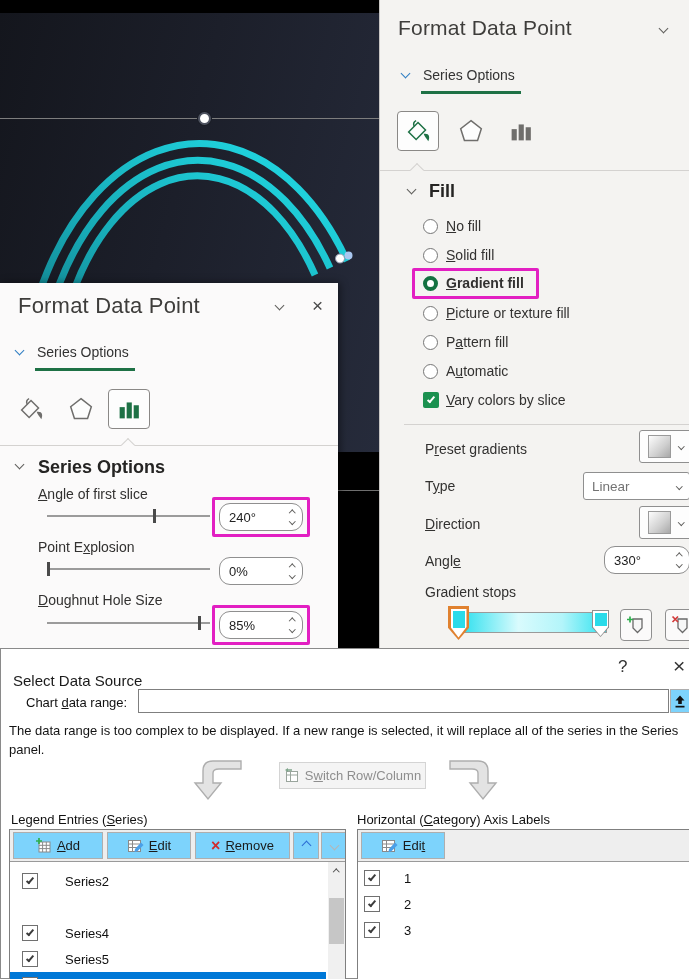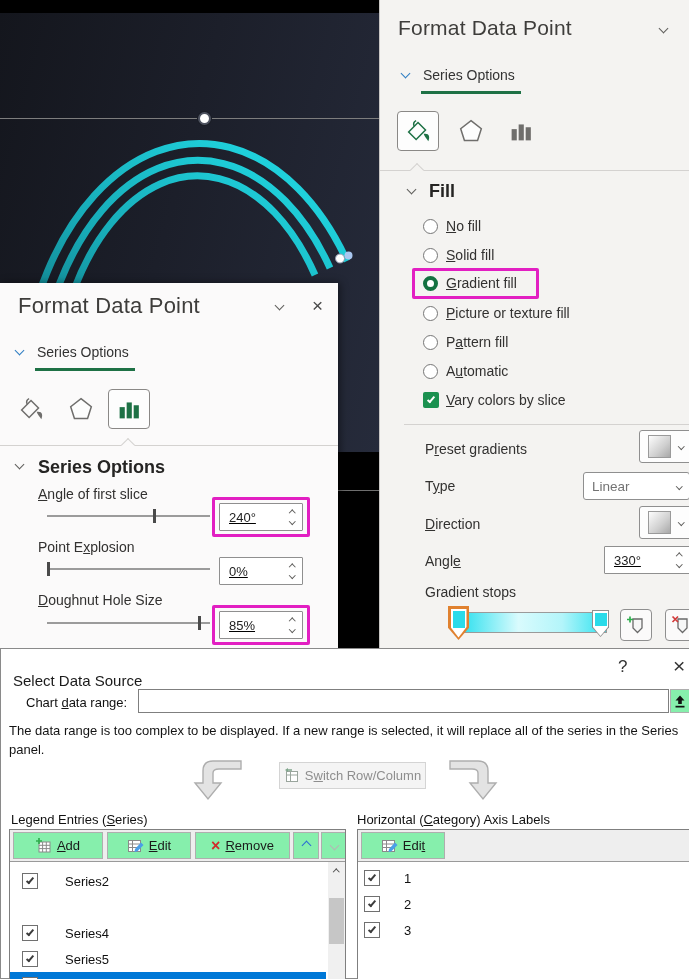--- a/index.html
+++ b/index.html
@@ -33,37 +33,37 @@
   .divider { height:1px; background:#d4d2d0; }
   .notch { width:10px; height:10px; background:#fbfafa; border-left:1px solid #d4d2d0; border-top:1px solid #d4d2d0; transform:rotate(45deg); }
   .secheader { font-size:18px; font-weight:bold; color:#252423; }
   .lbl { font-size:14px; color:#323130; }
   .radio { width:15px; height:15px; border-radius:50%; border:1px solid #767676; background:#fff; }
   .radio.sel { border:4.5px solid #137140; }
   .gcheck { width:16px; height:16px; background:#1b9150; border-radius:2px; display:flex; align-items:center; justify-content:center; }
   .ck { display:inline-block; width:4px; height:8px; border-right:2px solid #fff; border-bottom:2px solid #fff; transform:rotate(40deg); margin-top:-2px; }
   .ck-dark { border-color:#3c3c3c; }
   .hl { border:3px solid #e21fc2; border-radius:2px; }
-  .spin { background:#fff; border:1px solid #8f8f8f; border-radius:1px; display:flex; align-items:center;text-decoration:underline; }
+  .spin { background:#fff; border:1px solid #8f8f8f; border-radius:11px; display:flex; align-items:center; }
   .spin .val { flex:1; font-size:13px; color:#222; padding-left:9px; }
   .spin .btns { width:18px; display:flex; flex-direction:column; align-items:center; gap:4px; padding-right:2px; }
   .track { height:2px; background:#9b9b9b; }
   .thumb { width:3px; height:14px; background:#4a4a4a; top:-6px; }
   .ddbtn { height:33px; background:#fdfdfd; border:1px solid #8f8f8f; border-radius:3px; display:flex; align-items:center; gap:8px; padding:0 8px; }
   .swatch { width:23px; height:23px; border:1px solid #9a9a9a; background:linear-gradient(135deg,#fdfdfd 0%,#cfcfcf 60%,#a8a8a8 100%); }
   .combo { height:28px; background:#fff; border:1px solid #8f8f8f; border-radius:3px; display:flex; align-items:center; padding:0 8px; font-size:13.5px; color:#737373; }
   .gstop-outer { position:absolute; clip-path:polygon(0 0,100% 0,100% 64%,50% 100%,0 64%); }
   .gstop-inner { position:absolute; clip-path:polygon(0 0,100% 0,100% 64%,50% 100%,0 64%); background:#fff; }
   .stopbtn { width:32px; height:32px; background:#fbfafa; border:1px solid #8f8f8f; border-radius:4px; display:flex; align-items:center; justify-content:center; }
 
   
   #dialog { left:0; top:648px; width:689px; height:331px; background:#fff; border:1px solid #8a8a8a; border-right:none; font-size:13px; color:#111; }
   .dlg-title { font-size:15px; color:#1a1a1a; }
   .input { background:#fff; border:1px solid #7f7f7f; }
-  .winbtn { background:#86efac; border:1px solid #aeaeae; display:flex; align-items:center; justify-content:center; gap:5px; font-size:13px; color:#1a1a1a; }
+  .winbtn { background:#7dd3fc; border:1px solid #aeaeae; display:flex; align-items:center; justify-content:center; gap:5px; font-size:13px; color:#1a1a1a; }
   .winbtn.disabled { color:#8e8e8e; background:#f4f4f4; border-color:#d4d4d4; }
   .listbox { background:#fff; border:1px solid #7f7f7f; }
   .ltoolbar { background:#eeeeee; border-bottom:1px solid #9a9a9a; }
   .lrow { display:flex; align-items:center; height:26px; }
   .dcheck { width:16px; height:16px; background:#fff; border:1px solid #707070; display:flex; align-items:center; justify-content:center; }
   .scroll { background:#f0f0f0; }
   .scroll-thumb { background:#c6c6c6; }
   u { text-decoration:underline; }
 </style>
 </head>
@@ -207,21 +207,21 @@
 
     <span class="abs cv" style="left:28px; top:186px;"></span>
     <span class="abs secheader" style="left:49px; top:181px;">Fill</span>
 
     <div class="abs radio" style="left:43px; top:219px;"></div>
     <span class="abs lbl" style="left:66px; top:218px;"><u>N</u>o fill</span>
     <div class="abs radio" style="left:43px; top:248px;"></div>
     <span class="abs lbl" style="left:66px; top:247px;"><u>S</u>olid fill</span>
     <div class="abs hl" style="left:32px; top:268px; width:127px; height:31px;"></div>
     <div class="abs radio sel" style="left:43px; top:276px;"></div>
-    <span class="abs lbl" style="left:66px; top:275px;"><u>G</u>radient fill</span>
+    <span class="abs lbl" style="left:66px; top:275px;font-weight:bold;"><u>G</u>radient fill</span>
     <div class="abs radio" style="left:43px; top:306px;"></div>
     <span class="abs lbl" style="left:66px; top:305px;"><u>P</u>icture or texture fill</span>
     <div class="abs radio" style="left:43px; top:335px;"></div>
     <span class="abs lbl" style="left:66px; top:334px;">P<u>a</u>ttern fill</span>
     <div class="abs radio" style="left:43px; top:364px;"></div>
     <span class="abs lbl" style="left:66px; top:363px;">A<u>u</u>tomatic</span>
 
     <div class="abs gcheck" style="left:43px; top:392px;">
         <span class="ck"></span>
       </div>

